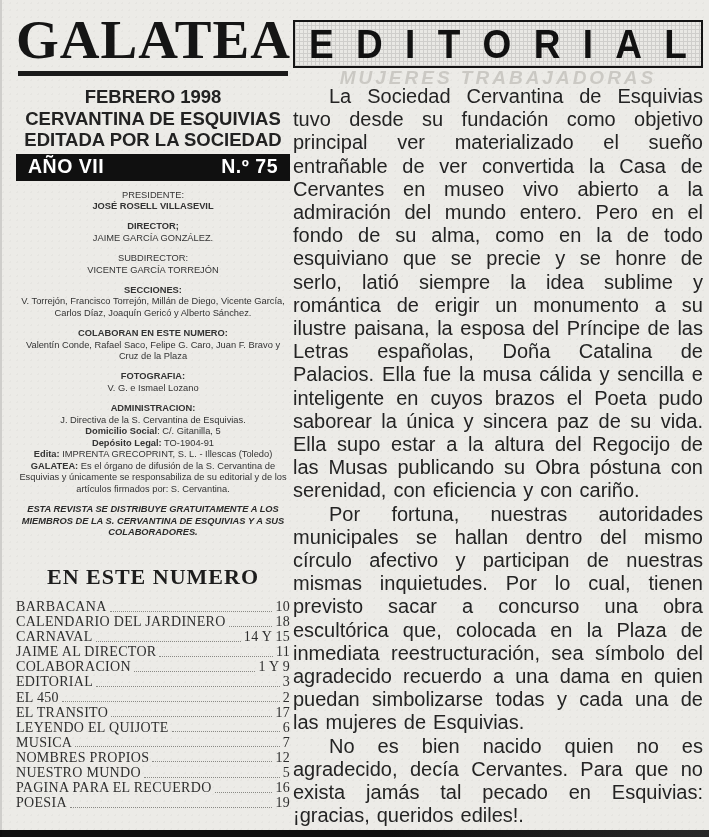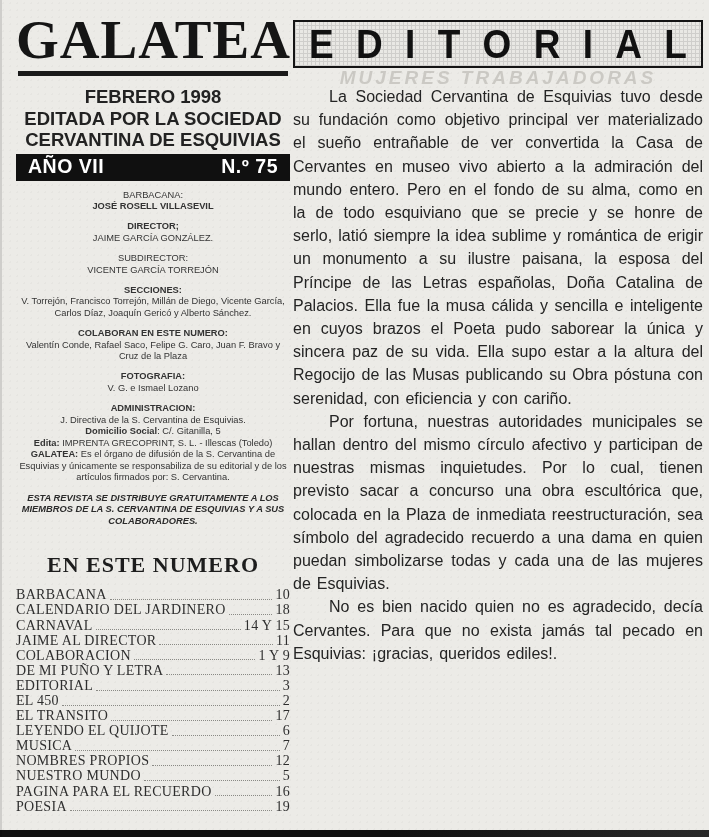--- a/index.html
+++ b/index.html
@@ -68,50 +68,50 @@
   }
   .editorial-banner .letter{
     font-weight:bold;font-size:37px;line-height:1;color:#111;
     transform:scaleY(1.08);
   }
   .bleed-text{
     position:absolute;top:47px;left:0;width:100%;text-align:center;
     font-weight:bold;font-style:italic;font-size:19px;letter-spacing:3px;
     color:rgba(150,148,140,0.38);pointer-events:none;white-space:nowrap;
   }
-  .editorial-body{margin-top:17px;font-size:16px;line-height:23.2px;
+  .editorial-body{margin-top:17px;font-size:20px;line-height:23.2px;
     text-align:justify;color:#242424;word-spacing:1.5px;}
   .editorial-body p{margin:0;text-indent:36px;}
 
   .footer-bar{position:absolute;left:0;right:0;bottom:0;height:7px;
     background:linear-gradient(90deg,#111 0 55%,#2a2a2a 100%);}
 </style>
 </head>
 <body>
 
 <div class="page">
 
   <div class="left-col">
     <header class="masthead">
       <h1>GALATEA</h1>
       <div class="masthead-rule"></div>
       <div class="pub-lines">
         <div>FEBRERO 1998</div>
+        <div>CERVANTINA DE ESQUIVIAS</div>
         <div>EDITADA POR LA SOCIEDAD</div>
-        <div>CERVANTINA DE ESQUIVIAS</div>
       </div>
       <div class="issue-bar">
         <span>AÑO VII</span>
         <span>N.º 75</span>
       </div>
     </header>
 
     <section class="credits" id="credits">
         <div class="credit-group">
-          <div class="credit-line"><span>BARBACANA:</span></div>
+          <div class="credit-line"><span>PRESIDENTE:</span></div>
           <div class="credit-line"><span class="b">JOSÉ ROSELL VILLASEVIL</span></div>
         </div>
         <div class="credit-group">
           <div class="credit-line"><span class="b">DIRECTOR;</span></div>
           <div class="credit-line"><span>JAIME GARCÍA GONZÁLEZ.</span></div>
         </div>
         <div class="credit-group">
           <div class="credit-line"><span>SUBDIRECTOR:</span></div>
           <div class="credit-line"><span>VICENTE GARCÍA TORREJÓN</span></div>
         </div>
@@ -124,20 +124,21 @@
           <div class="credit-line"><span>Valentín Conde, Rafael Saco, Felipe G. Caro, Juan F. Bravo y Cruz de la Plaza</span></div>
         </div>
         <div class="credit-group">
           <div class="credit-line"><span class="b">FOTOGRAFIA:</span></div>
           <div class="credit-line"><span>V. G. e Ismael Lozano</span></div>
         </div>
         <div class="credit-group">
           <div class="credit-line"><span class="b">ADMINISTRACION:</span></div>
           <div class="credit-line"><span>J. Directiva de la S. Cervantina de Esquivias.</span></div>
           <div class="credit-line"><span class="b">Domicilio Social</span><span>: C/. Gitanilla, 5</span></div>
+          <div class="credit-line"><span class="b">Depósito Legal:</span><span> TO-1904-91</span></div>
           <div class="credit-line"><span class="b">Edita:</span><span> IMPRENTA GRECOPRINT, S. L. - Illescas (Toledo)</span></div>
           <div class="credit-line"><span class="b">GALATEA:</span><span> Es el órgano de difusión de la S. Cervantina de Esquivias y únicamente se responsabiliza de su editorial y de los artículos firmados por: S. Cervantina.</span></div>
         </div>
         <div class="credit-group italic">
           <div class="credit-line"><span class="b">ESTA REVISTA SE DISTRIBUYE GRATUITAMENTE A LOS MIEMBROS DE LA S. CERVANTINA DE ESQUIVIAS Y A SUS COLABORADORES.</span></div>
         </div>
       </section>
 
     <section class="toc">
       <h2>EN ESTE NUMERO</h2>
@@ -159,25 +160,20 @@
           </div>
           <div class="toc-row">
             <span class="toc-label">JAIME AL DIRECTOR</span>
             <span class="toc-leader"></span>
             <span class="toc-page">11</span>
           </div>
           <div class="toc-row">
             <span class="toc-label">COLABORACION</span>
             <span class="toc-leader"></span>
             <span class="toc-page">1 Y 9</span>
-          </div>
-          <div class="toc-row">
-            <span class="toc-label">DE MI PUÑO Y LETRA</span>
-            <span class="toc-leader"></span>
-            <span class="toc-page">13</span>
           </div>
           <div class="toc-row">
             <span class="toc-label">EDITORIAL</span>
             <span class="toc-leader"></span>
             <span class="toc-page">3</span>
           </div>
           <div class="toc-row">
             <span class="toc-label">EL 450</span>
             <span class="toc-leader"></span>
             <span class="toc-page">2</span>

